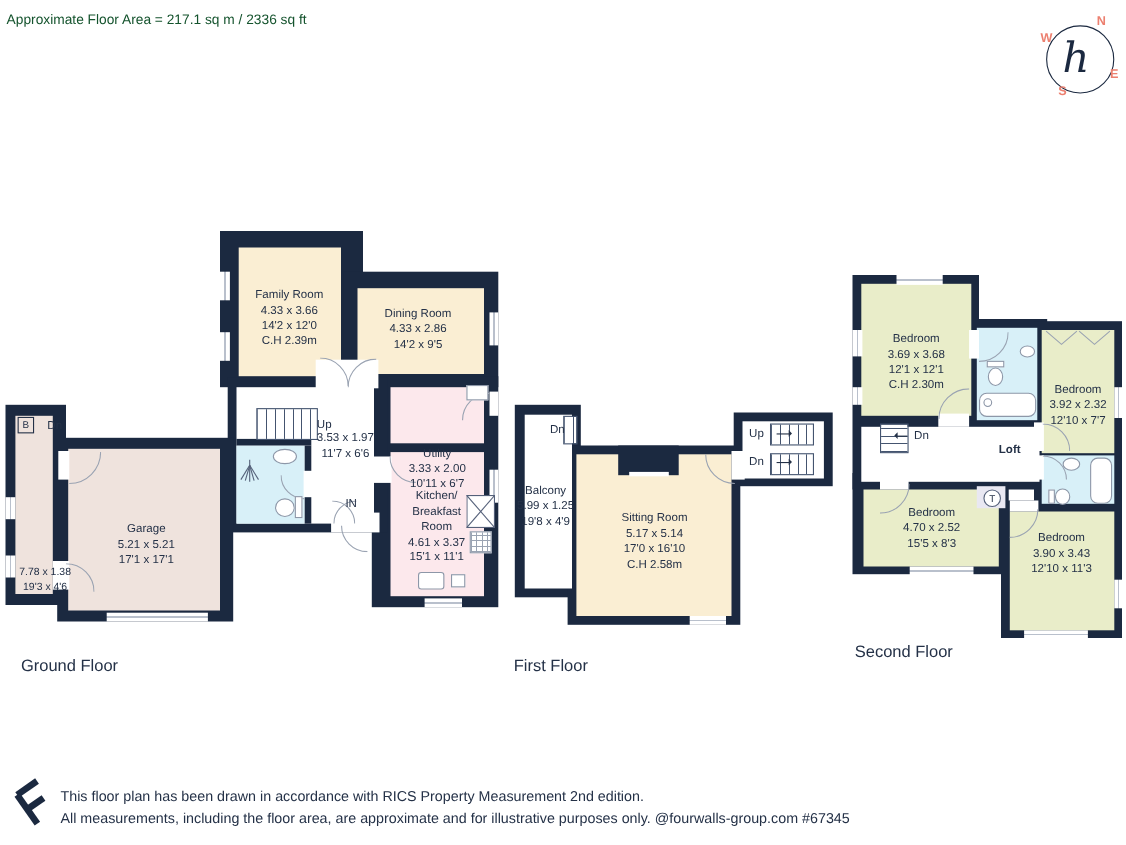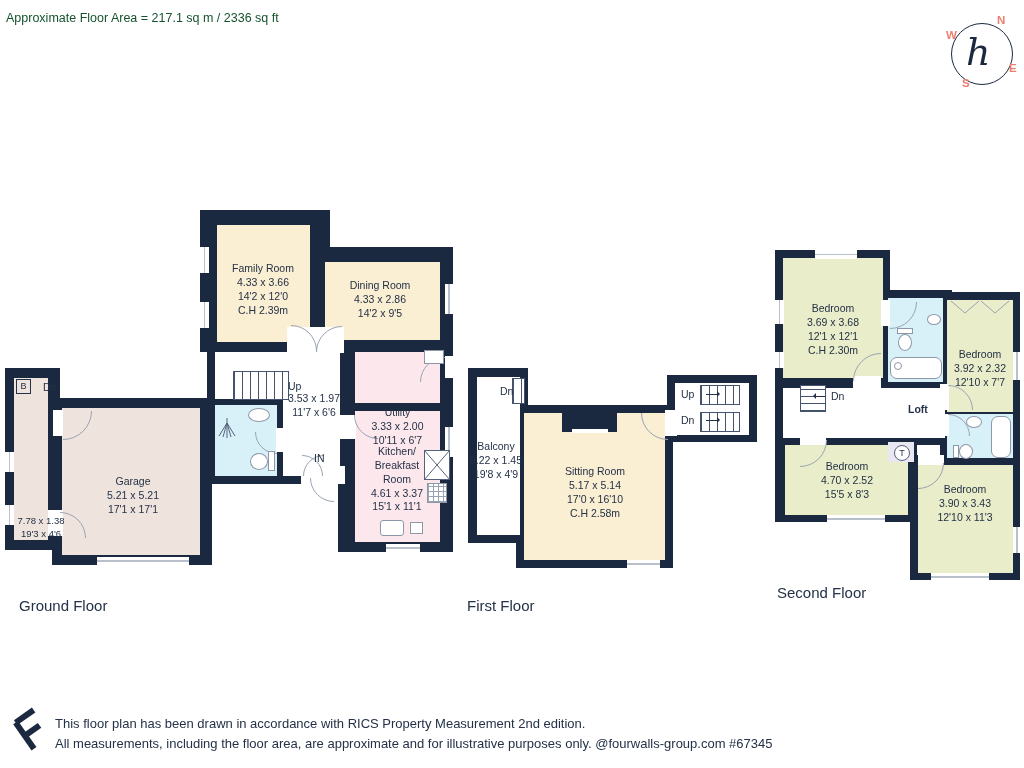--- a/index.html
+++ b/index.html
@@ -184,21 +184,21 @@
   <div class="st-v" style="left:700px;top:385px;width:40px;height:20px;"></div>
   <div class="st-v" style="left:700px;top:412px;width:40px;height:20px;"></div>
 
   <div class="win" style="left:627px;top:560px;width:33px;height:8px;"></div>
   <div class="gap" style="left:665px;top:410px;width:12px;height:26px;"></div>
   <div class="arc q-bl" style="left:641px;top:386px;width:54px;height:54px;"></div>
 
   <div class="tag" style="left:500px;top:385px;">Dn</div>
   <div class="lbl" style="left:464px;top:440px;width:64px;">
     <div>Balcony</div>
-    <div>9.22 x 1.45</div>
+    <div>5.99 x 1.25</div>
     <div>19'8 x 4'9</div>
   </div>
   <div class="lbl" style="left:535px;top:465px;width:120px;">
     <div>Sitting Room</div>
     <div>5.17 x 5.14</div>
     <div>17'0 x 16'10</div>
     <div>C.H 2.58m</div>
   </div>
   <div class="tag" style="left:681px;top:388px;">Up</div>
   <div class="tag" style="left:681px;top:414px;">Dn</div>

